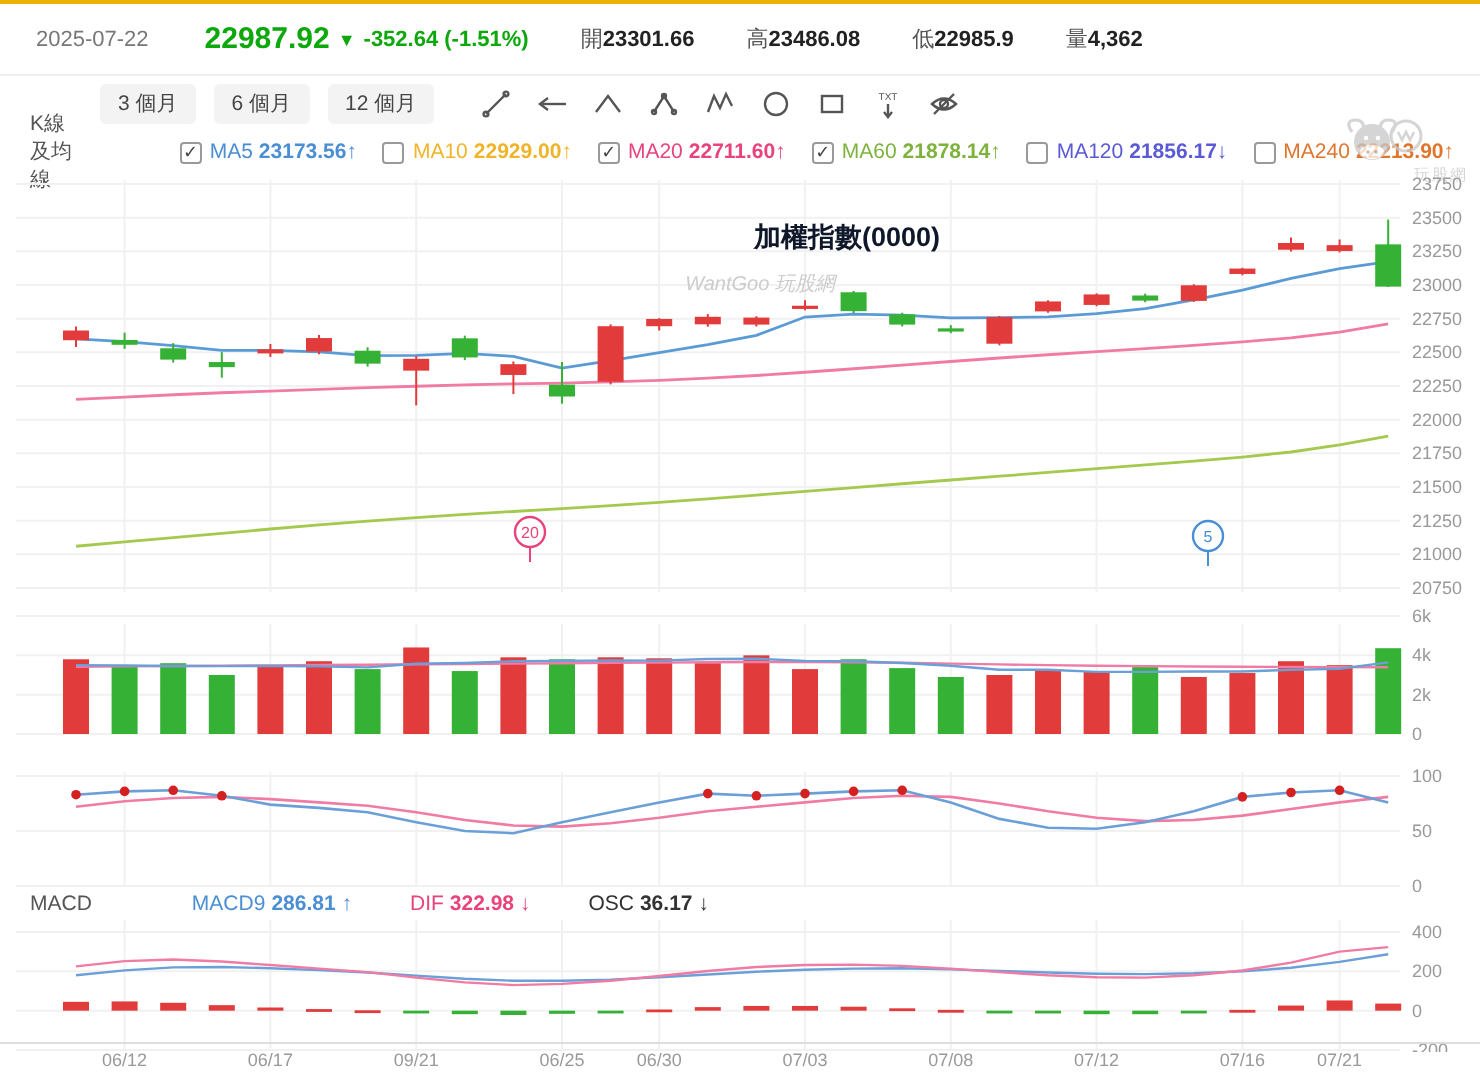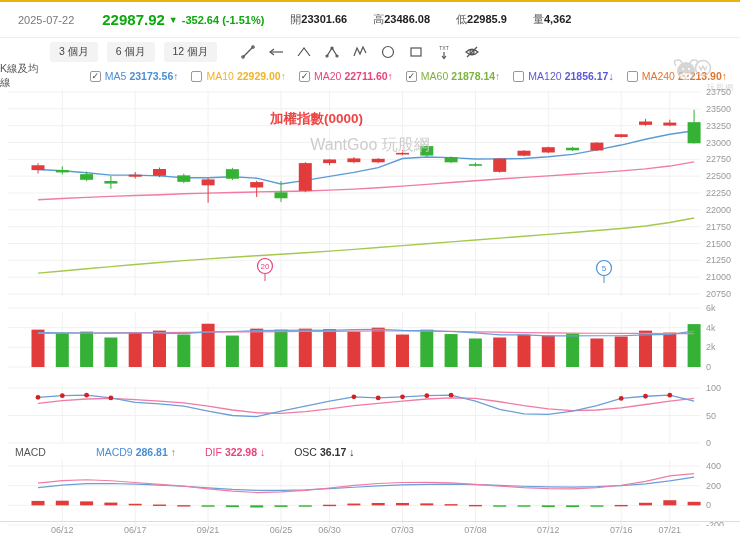--- a/index.html
+++ b/index.html
@@ -17,21 +17,21 @@
   .topbar .pair b { color:#222; margin-left:0; font-weight:bold; }
 
   
   .toolbar { position:absolute; top:37px; left:0; right:0; height:25px; display:flex; align-items:center; padding-left:10px;margin-left:40px; }
   .chip { background:#f3f3f3; color:#444; font-size:10.5px; padding:3px 9px; border-radius:3px; margin-right:9px; cursor:pointer; border:none; }
   .tools { display:flex; align-items:center; margin-left:10px; }
   .tool { width:24px; height:20px; display:flex; align-items:center; justify-content:center; cursor:pointer; margin-right:4px; }
   .tool svg { stroke:#555; fill:none; stroke-width:1.2; }
 
   
-  .ma-row { position:absolute; top:63px; left:0; right:0; height:22px; display:flex; align-items:center; font-size:10.5px;gap:48px; }
+  .ma-row { position:absolute; top:63px; left:0; right:0; height:22px; display:flex; align-items:center; padding-left:15px; font-size:10.5px;gap:48px; }
   .ma-row .rowlabel { color:#555; width:62px; }
   .ma-item { display:flex; align-items:center; margin-right:13px; cursor:pointer; }
   .cb { width:11px; height:11px; border:1px solid #999; border-radius:2px; margin-right:4px; background:#fff;
         display:flex; align-items:center; justify-content:center; font-size:9px; color:#444; line-height:1; }
   .ma-item .val { font-weight:bold; margin-left:3px; }
 
   
   .logo { position:absolute; top:54px; right:4px; width:66px; height:40px; opacity:.75; }
   .logo .logotext { position:absolute; right:2px; bottom:3px; font-size:8px; color:#c9c9c9; letter-spacing:1px; }
 
@@ -42,22 +42,22 @@
   #kd-wrap    { top:370px; height:74px; }
   #macd-wrap  { top:444px; height:80px; }
   .panel-head { position:absolute; top:0; left:0; right:0; height:14px; font-size:10.5px; color:#666; padding-left:15px; z-index:2; }
   .panel-head .hlabel { display:inline-block; width:78px; color:#555; }
   .panel-head .grp { display:inline-block; margin-right:26px; }
   .panel-head .grp b { font-weight:bold; margin-left:3px; }
   .panel-head .note { color:#333; font-weight:bold; margin-right:26px; }
   .c-blue { color:#4a8fd3; } .c-pink { color:#e8447a; } .c-dark { color:#333; }
   svg.plot { position:absolute; top:0; left:0; }
 
-  .chart-title { position:absolute; top:22px; left:270px; width:200px; text-align:left; font-size:13.5px; font-weight:bold; color:#ef4444; z-index:2; }
-  .watermark  { position:absolute; top:47px; left:270px; width:200px; text-align:center; font-size:16px; color:#ccc; z-index:2; }
+  .chart-title { position:absolute; top:22px; left:270px; width:200px; text-align:right; font-size:13.5px; font-weight:bold; color:#0f172a; z-index:2; }
+  .watermark  { position:absolute; top:47px; left:280px; width:200px; text-align:center; font-size:10px; color:#ccc; z-index:2;font-style:italic; }
 
   
   #xaxis { position:absolute; top:519px; left:0; width:740px; height:17px; border-top:1px solid #ddd; z-index:3; background:transparent; }
   #xaxis span { position:absolute; top:3px; width:44px; text-align:center; font-size:9px; color:#999; }
 </style>
 </head>
 <body>
 
 <div id="app">
 

